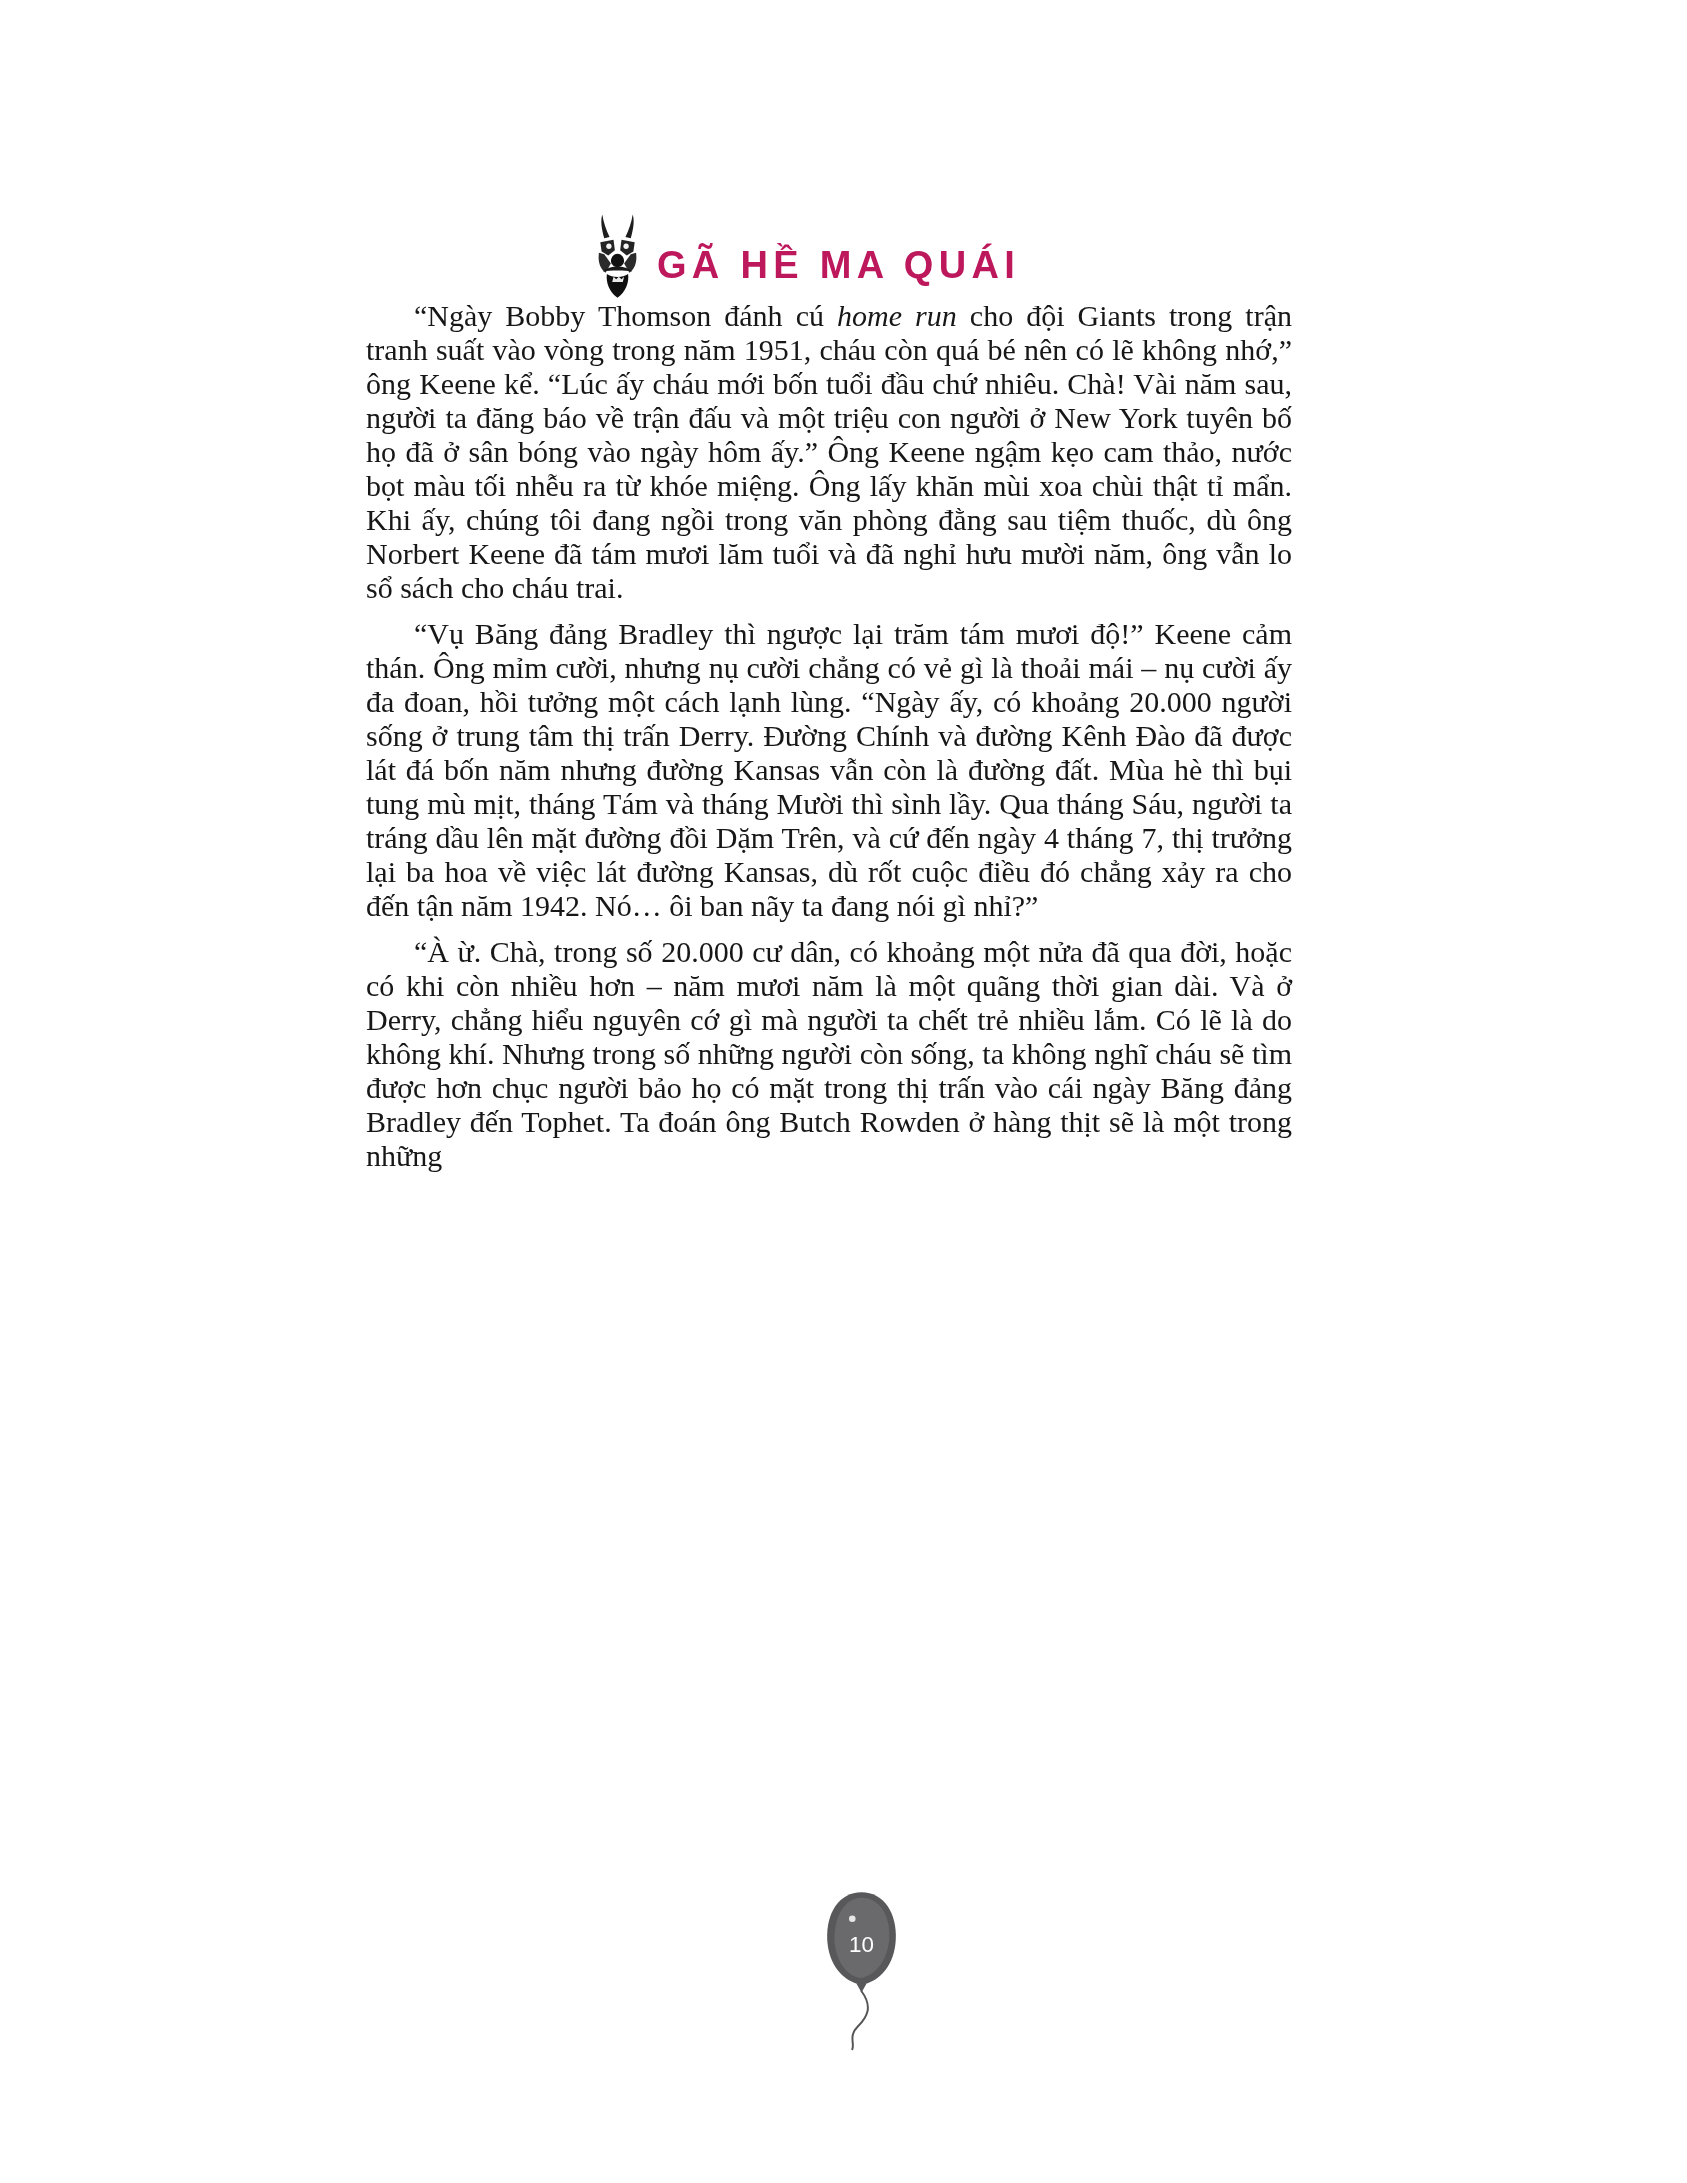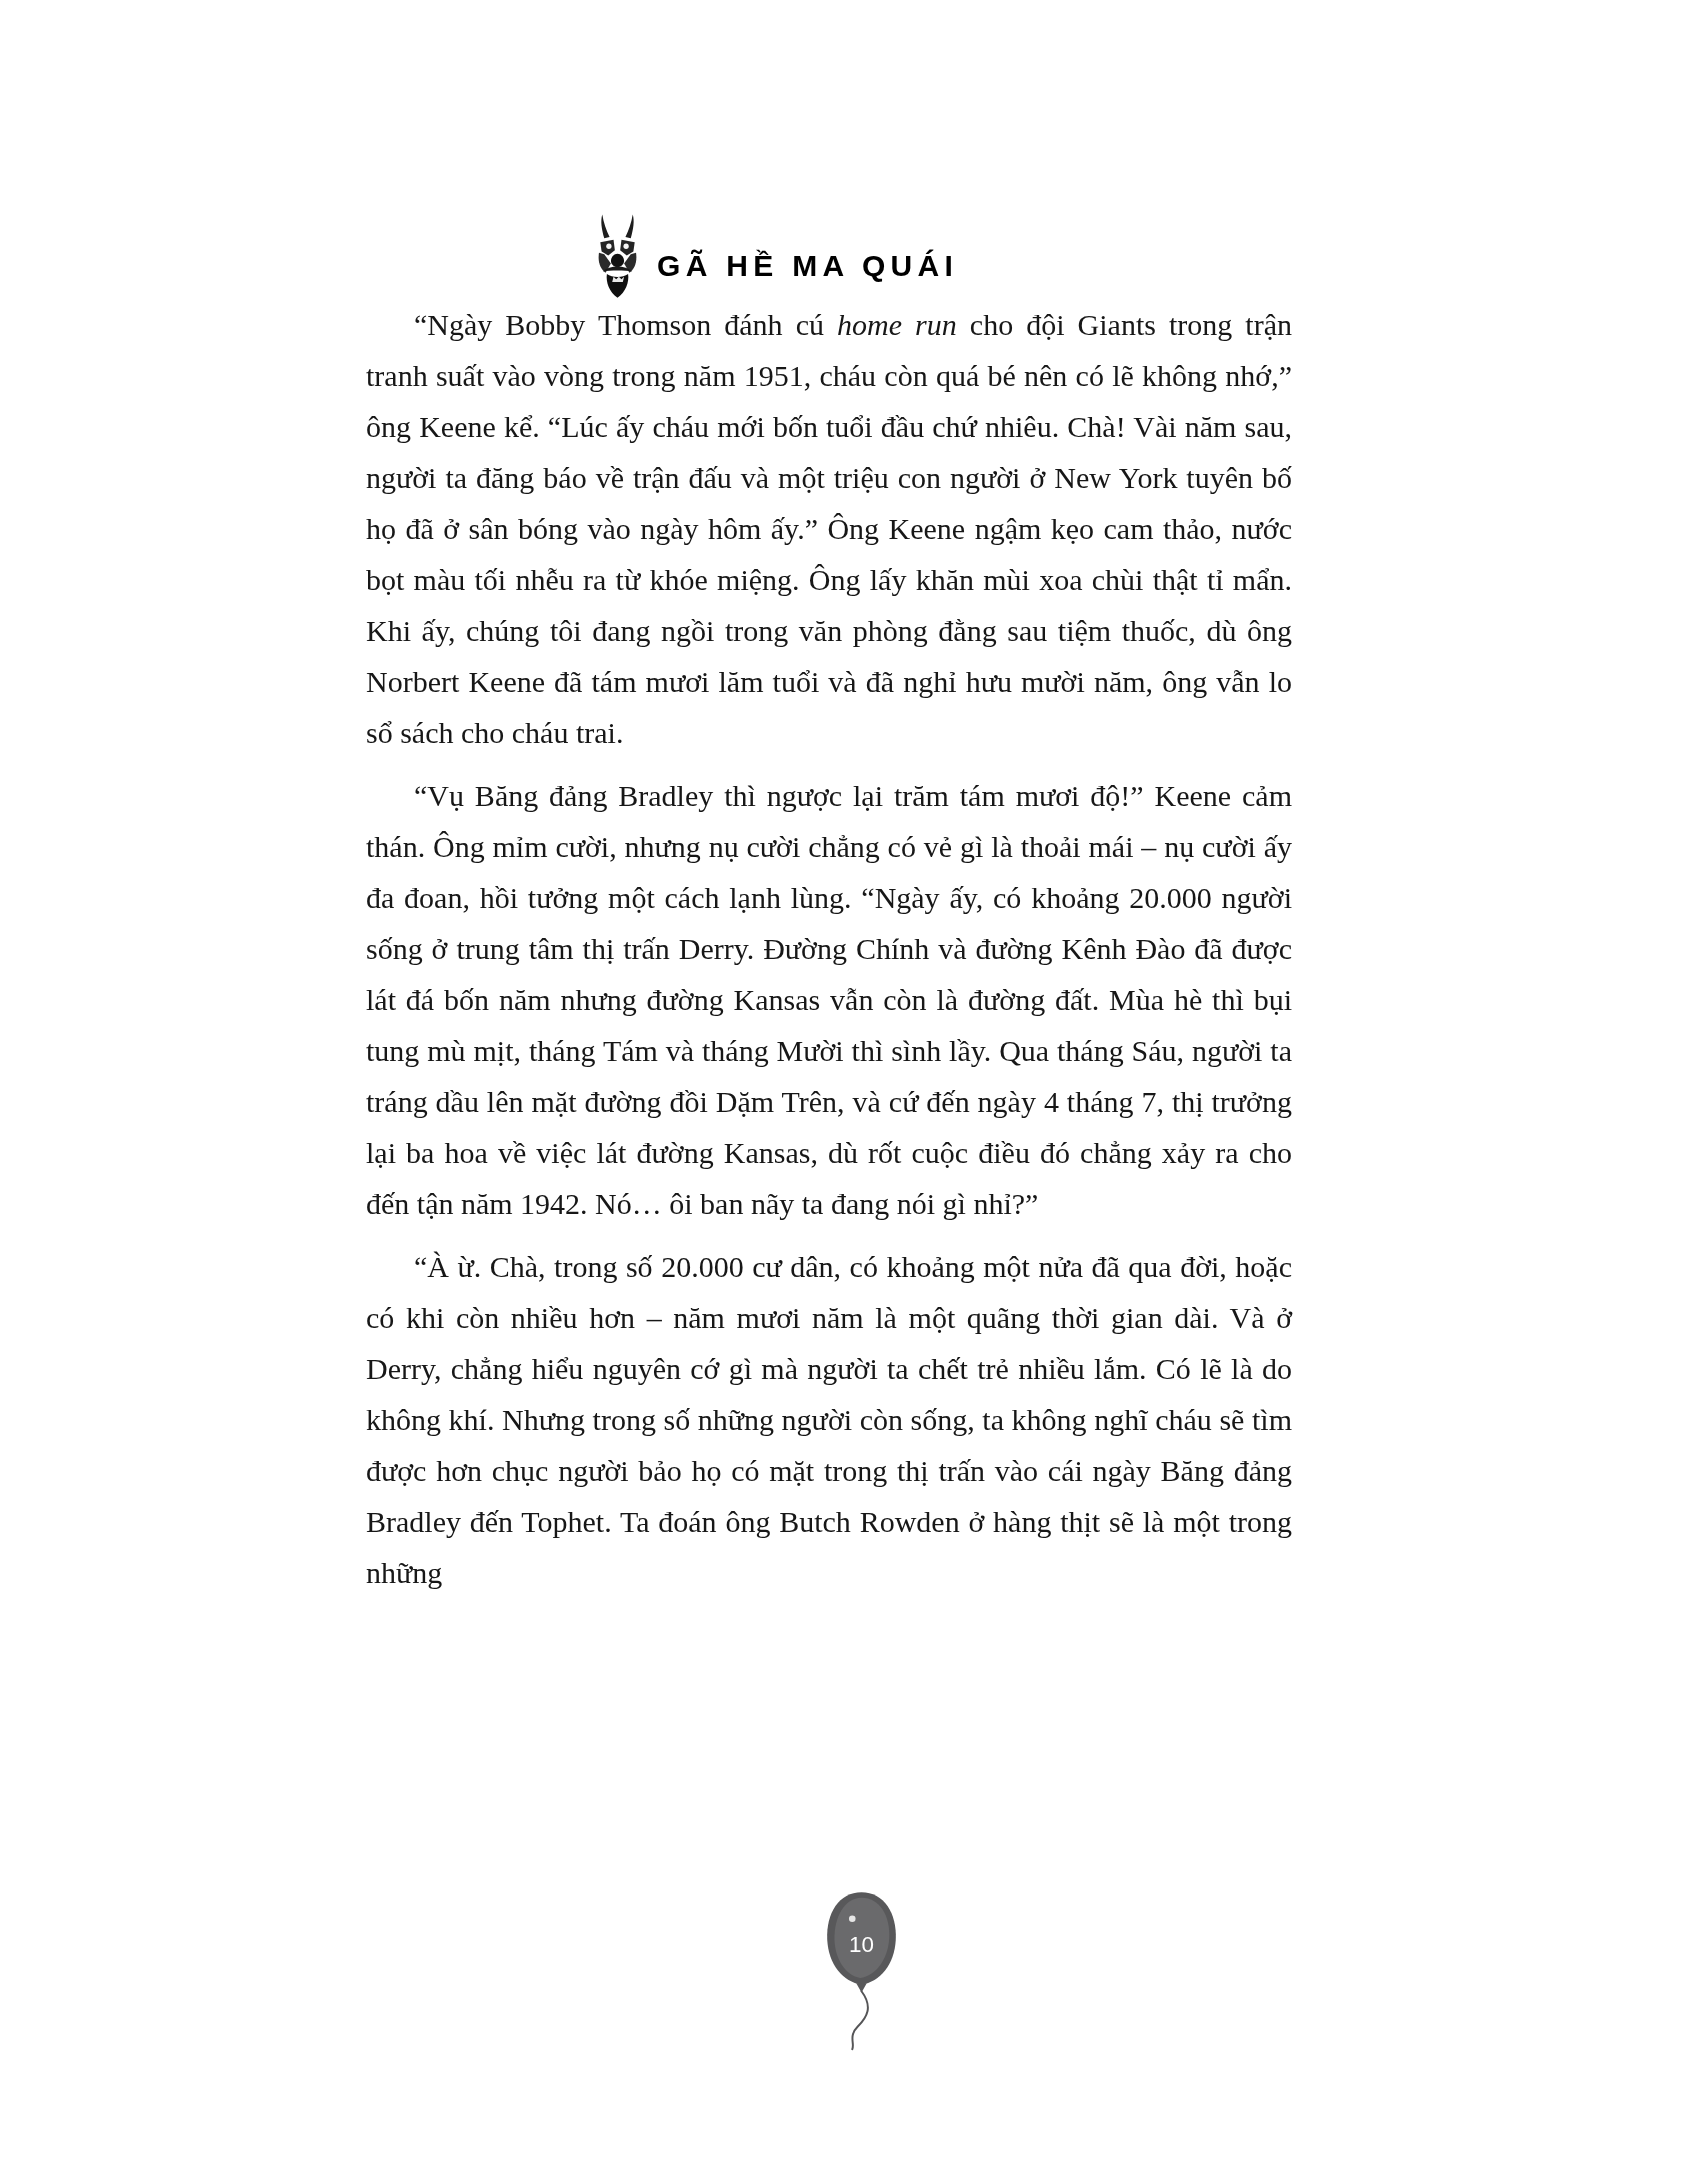--- a/index.html
+++ b/index.html
@@ -16,33 +16,33 @@
     left:595px;
     top:213px;
     display:flex;
     align-items:center;
     gap:17px;
   }
   .clown-icon { display:block; width:45px; height:89px; }
   .book-title {
     font-family:"Liberation Sans", sans-serif;
     font-weight:700;
-    font-size:30px;
+    font-size:38px;
     letter-spacing:5.3px;
-    color:#000000;
+    color:#be185d;
     white-space:nowrap;
     padding-top:16px;
   }
   .body-text {
     position:absolute;
     left:366px;
     top:299px;
     width:926px;
     font-size:30px;
-    line-height:51px;
+    line-height:34px;
     color:#171717;
     text-align:justify;
   }
   .para {
     margin:0 0 12px 0;
     text-indent:48px;
   }
   .para em { font-style:italic; }
   .page-number-balloon {
     position:absolute;

